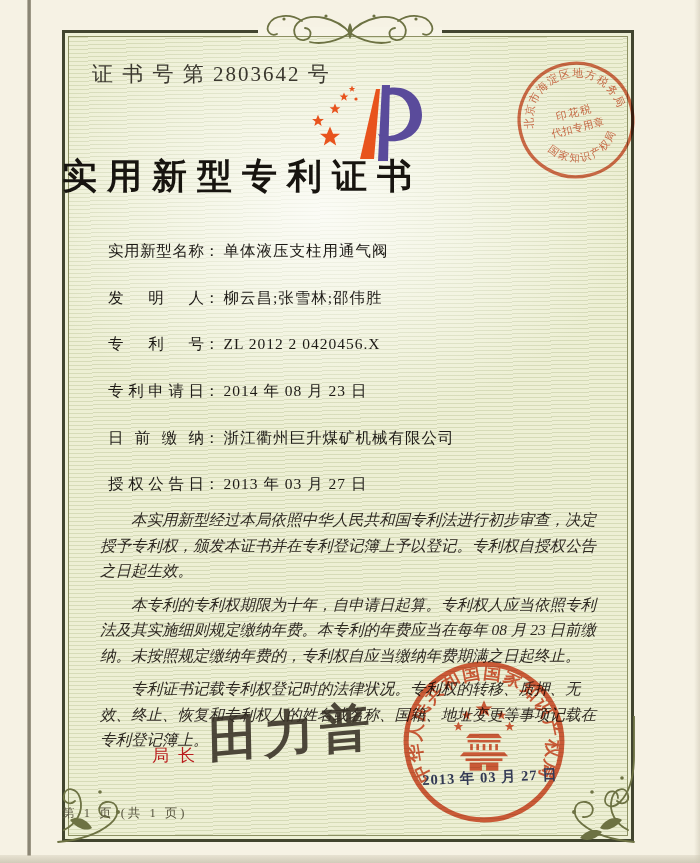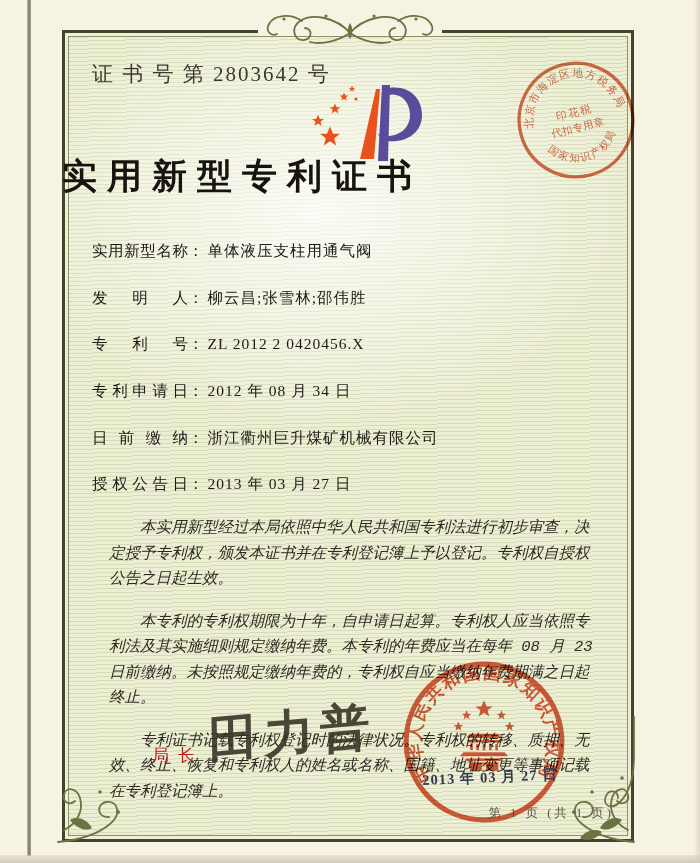--- a/index.html
+++ b/index.html
@@ -29,32 +29,32 @@
   .o-top{left:238px;top:11px;width:224px;height:44px;}
   .o-bl{left:48px;top:776px;width:92px;height:72px;}
   .o-br{left:552px;top:716px;width:92px;height:130px;}
   
   .cert-no{position:absolute;left:92px;top:60px;font-size:21px;letter-spacing:2px;
     color:#3b382f;white-space:nowrap;}
   .logo{position:absolute;left:294px;top:82px;width:130px;height:82px;}
   .title{position:absolute;left:62px;top:153px;width:572px;
     font-size:35px;font-weight:700;letter-spacing:10px;color:#17140f;}
   .field-row{position:absolute;left:92px;font-size:15.5px;color:#1d1a16;white-space:nowrap;}
-  .f-label{display:inline-block;width:96px;text-align:justify;text-align-last:justify;}
+  .f-label{display:inline-block;width:96px;text-align:justify;text-align-last:justify;margin-left:16px;}
   .f-colon{display:inline-block;margin-right:4px;}
   .f-value{letter-spacing:1px;}
   .r1{top:241px}.r2{top:288px}.r3{top:334px}.r4{top:381px}.r5{top:428px}.r6{top:474px}
   .body-text{position:absolute;left:92px;top:499px;width:524px;font-size:15.5px;
     line-height:25.5px;color:#2e2922;font-style:italic;}
-  .body-text p{margin:17px;text-indent:2em;font-family:Liberation Mono, monospace;}
+  .body-text p{margin:8px;text-indent:2em;}
   .signer-title{position:absolute;left:152px;top:744px;font-size:17px;
     letter-spacing:9px;color:#b91c1c;}
   .signer-name{position:absolute;left:208px;top:700px;font-size:50px;font-weight:700;
     color:#373025;transform:rotate(-5deg) skewX(-4deg);letter-spacing:6px;opacity:.88;}
-  .footer{position:absolute;left:62px;top:805px;width:552px;text-align:right;
+  .footer{position:absolute;left:62px;top:805px;width:552px;text-align:left;
     font-size:12.5px;letter-spacing:3px;color:#57543f;}
   
   .tax-stamp{position:absolute;left:514px;top:58px;width:124px;height:124px;
     transform:rotate(-14deg);opacity:.82;mix-blend-mode:multiply;}
   .office-seal{position:absolute;left:402px;top:660px;width:164px;height:164px;
     opacity:.88;mix-blend-mode:multiply;}
   .seal-date{position:absolute;left:404px;top:768px;width:172px;text-align:center;
     font-size:14.5px;font-weight:700;letter-spacing:1px;color:#333a55;
     transform:rotate(-2.5deg);}
 </style>
@@ -141,21 +141,21 @@
 <div class="field-row r1">
   <span class="f-label">实用新型名称</span><span class="f-colon">：</span><span class="f-value">单体液压支柱用通气阀</span>
 </div>
 <div class="field-row r2">
   <span class="f-label">发明人</span><span class="f-colon">：</span><span class="f-value">柳云昌;张雪林;邵伟胜</span>
 </div>
 <div class="field-row r3">
   <span class="f-label">专利号</span><span class="f-colon">：</span><span class="f-value">ZL 2012 2 0420456.X</span>
 </div>
 <div class="field-row r4">
-  <span class="f-label">专利申请日</span><span class="f-colon">：</span><span class="f-value">2012 年 08 月 34 日</span>
+  <span class="f-label">专利申请日</span><span class="f-colon">：</span><span class="f-value">2014 年 08 月 23 日</span>
 </div>
 <div class="field-row r5">
   <span class="f-label">日前缴纳</span><span class="f-colon">：</span><span class="f-value">浙江衢州巨升煤矿机械有限公司</span>
 </div>
 <div class="field-row r6">
   <span class="f-label">授权公告日</span><span class="f-colon">：</span><span class="f-value">2013 年 03 月 27 日</span>
 </div>
 
 <div class="body-text">
   <p>本实用新型经过本局依照中华人民共和国专利法进行初步审查，决定授予专利权，颁发本证书并在专利登记簿上予以登记。专利权自授权公告之日起生效。</p>

